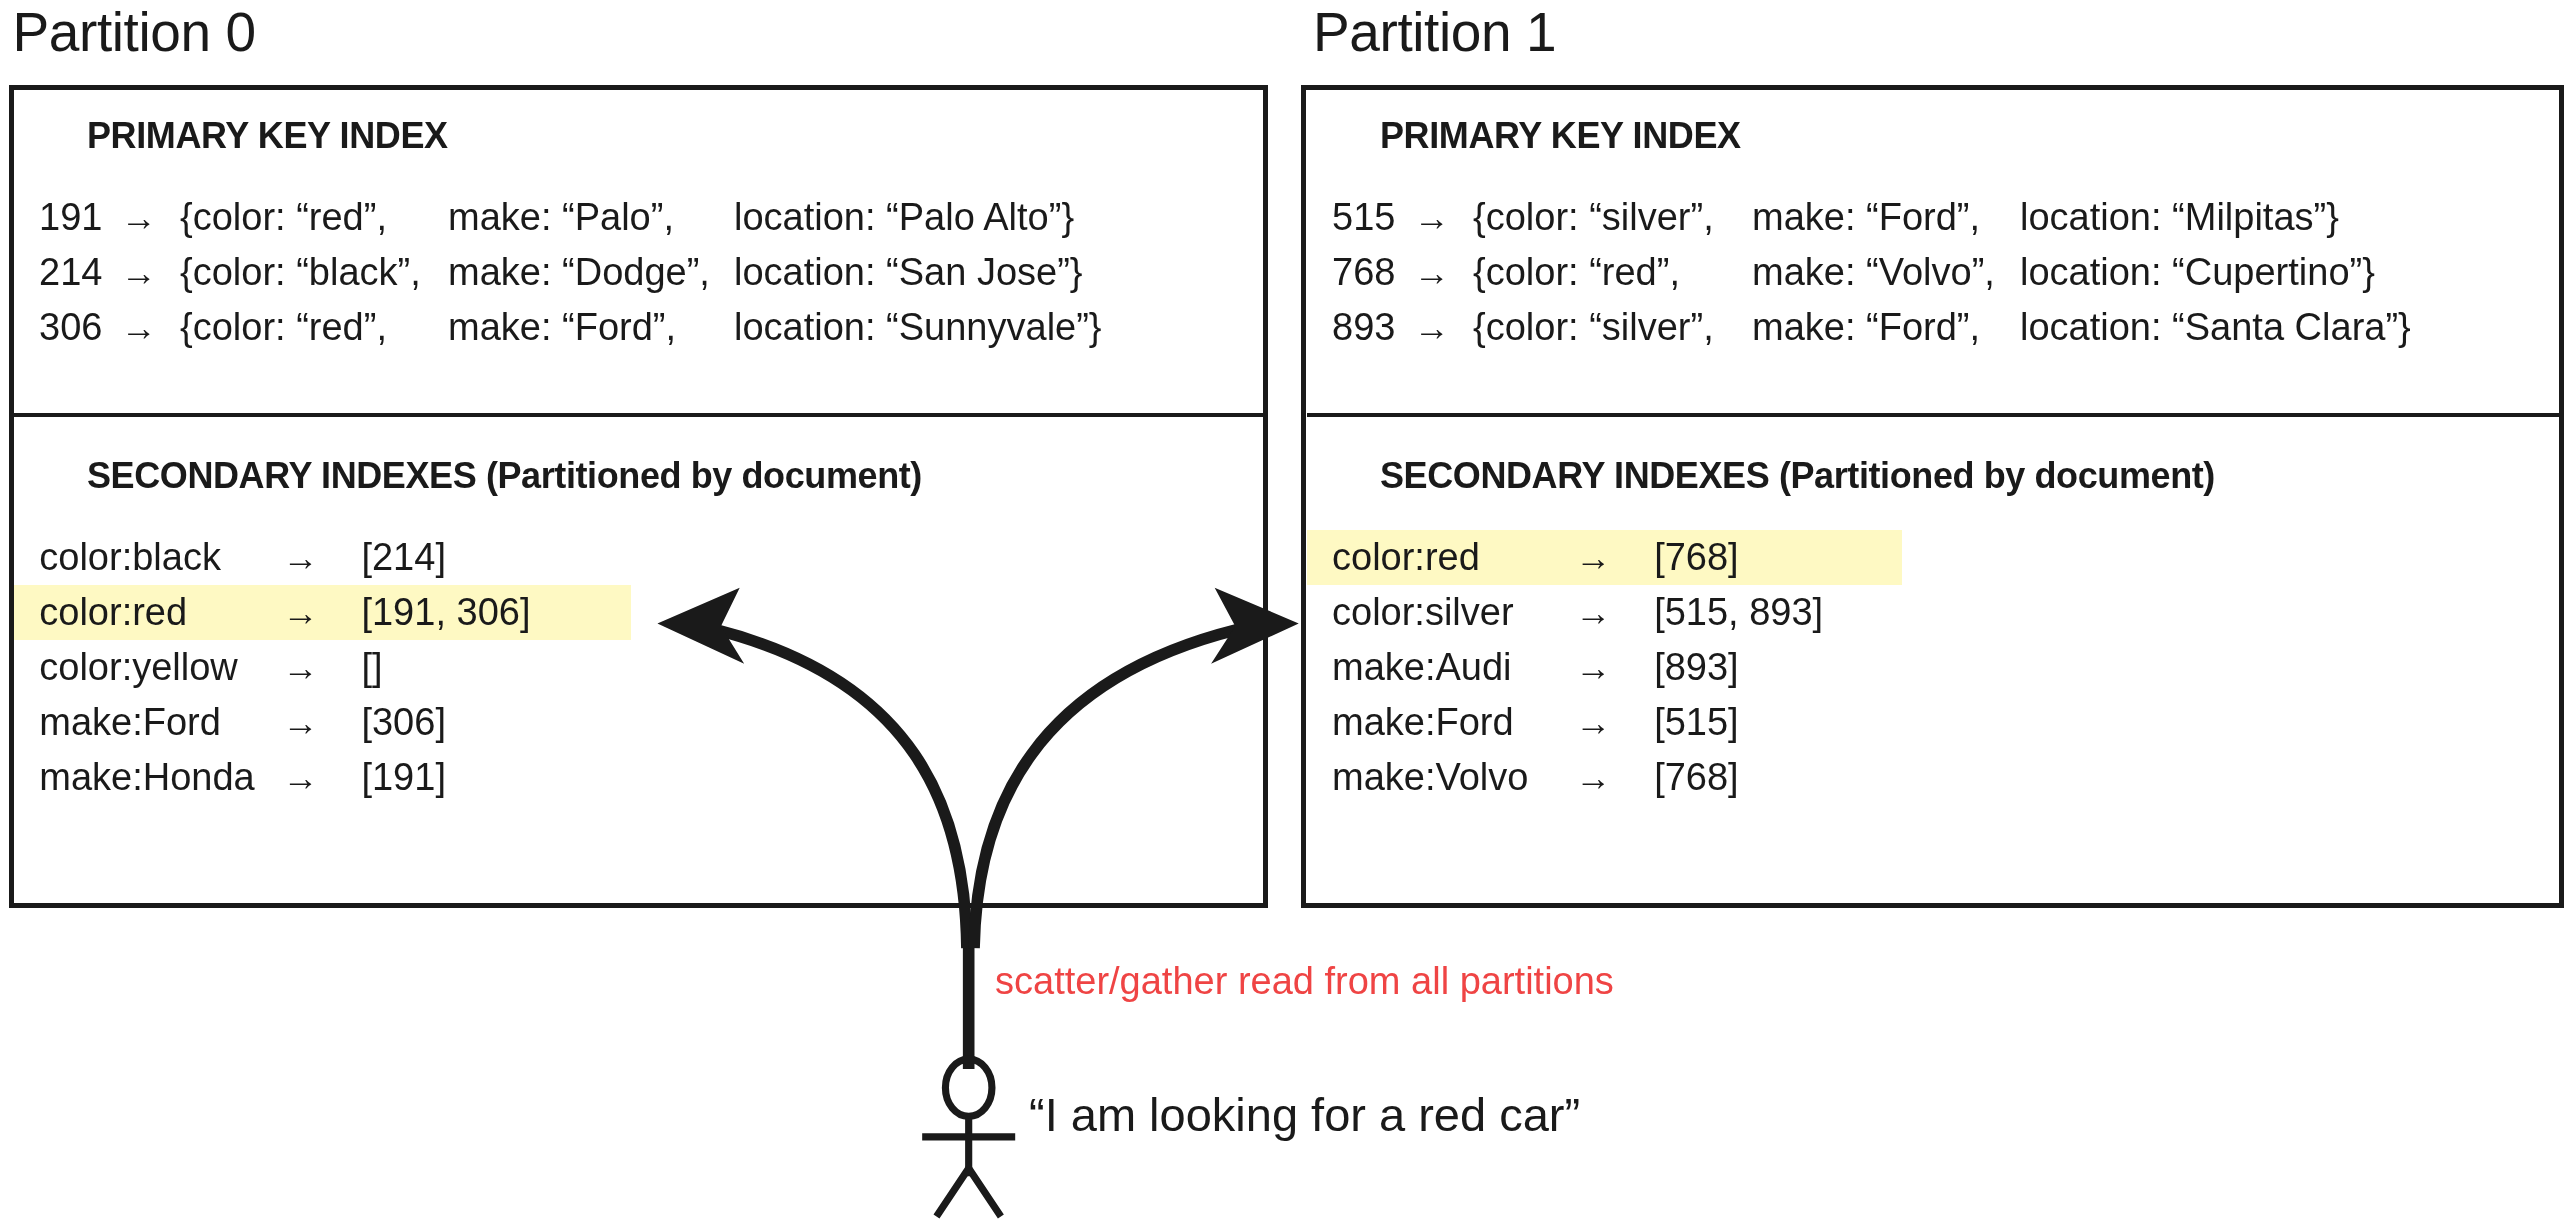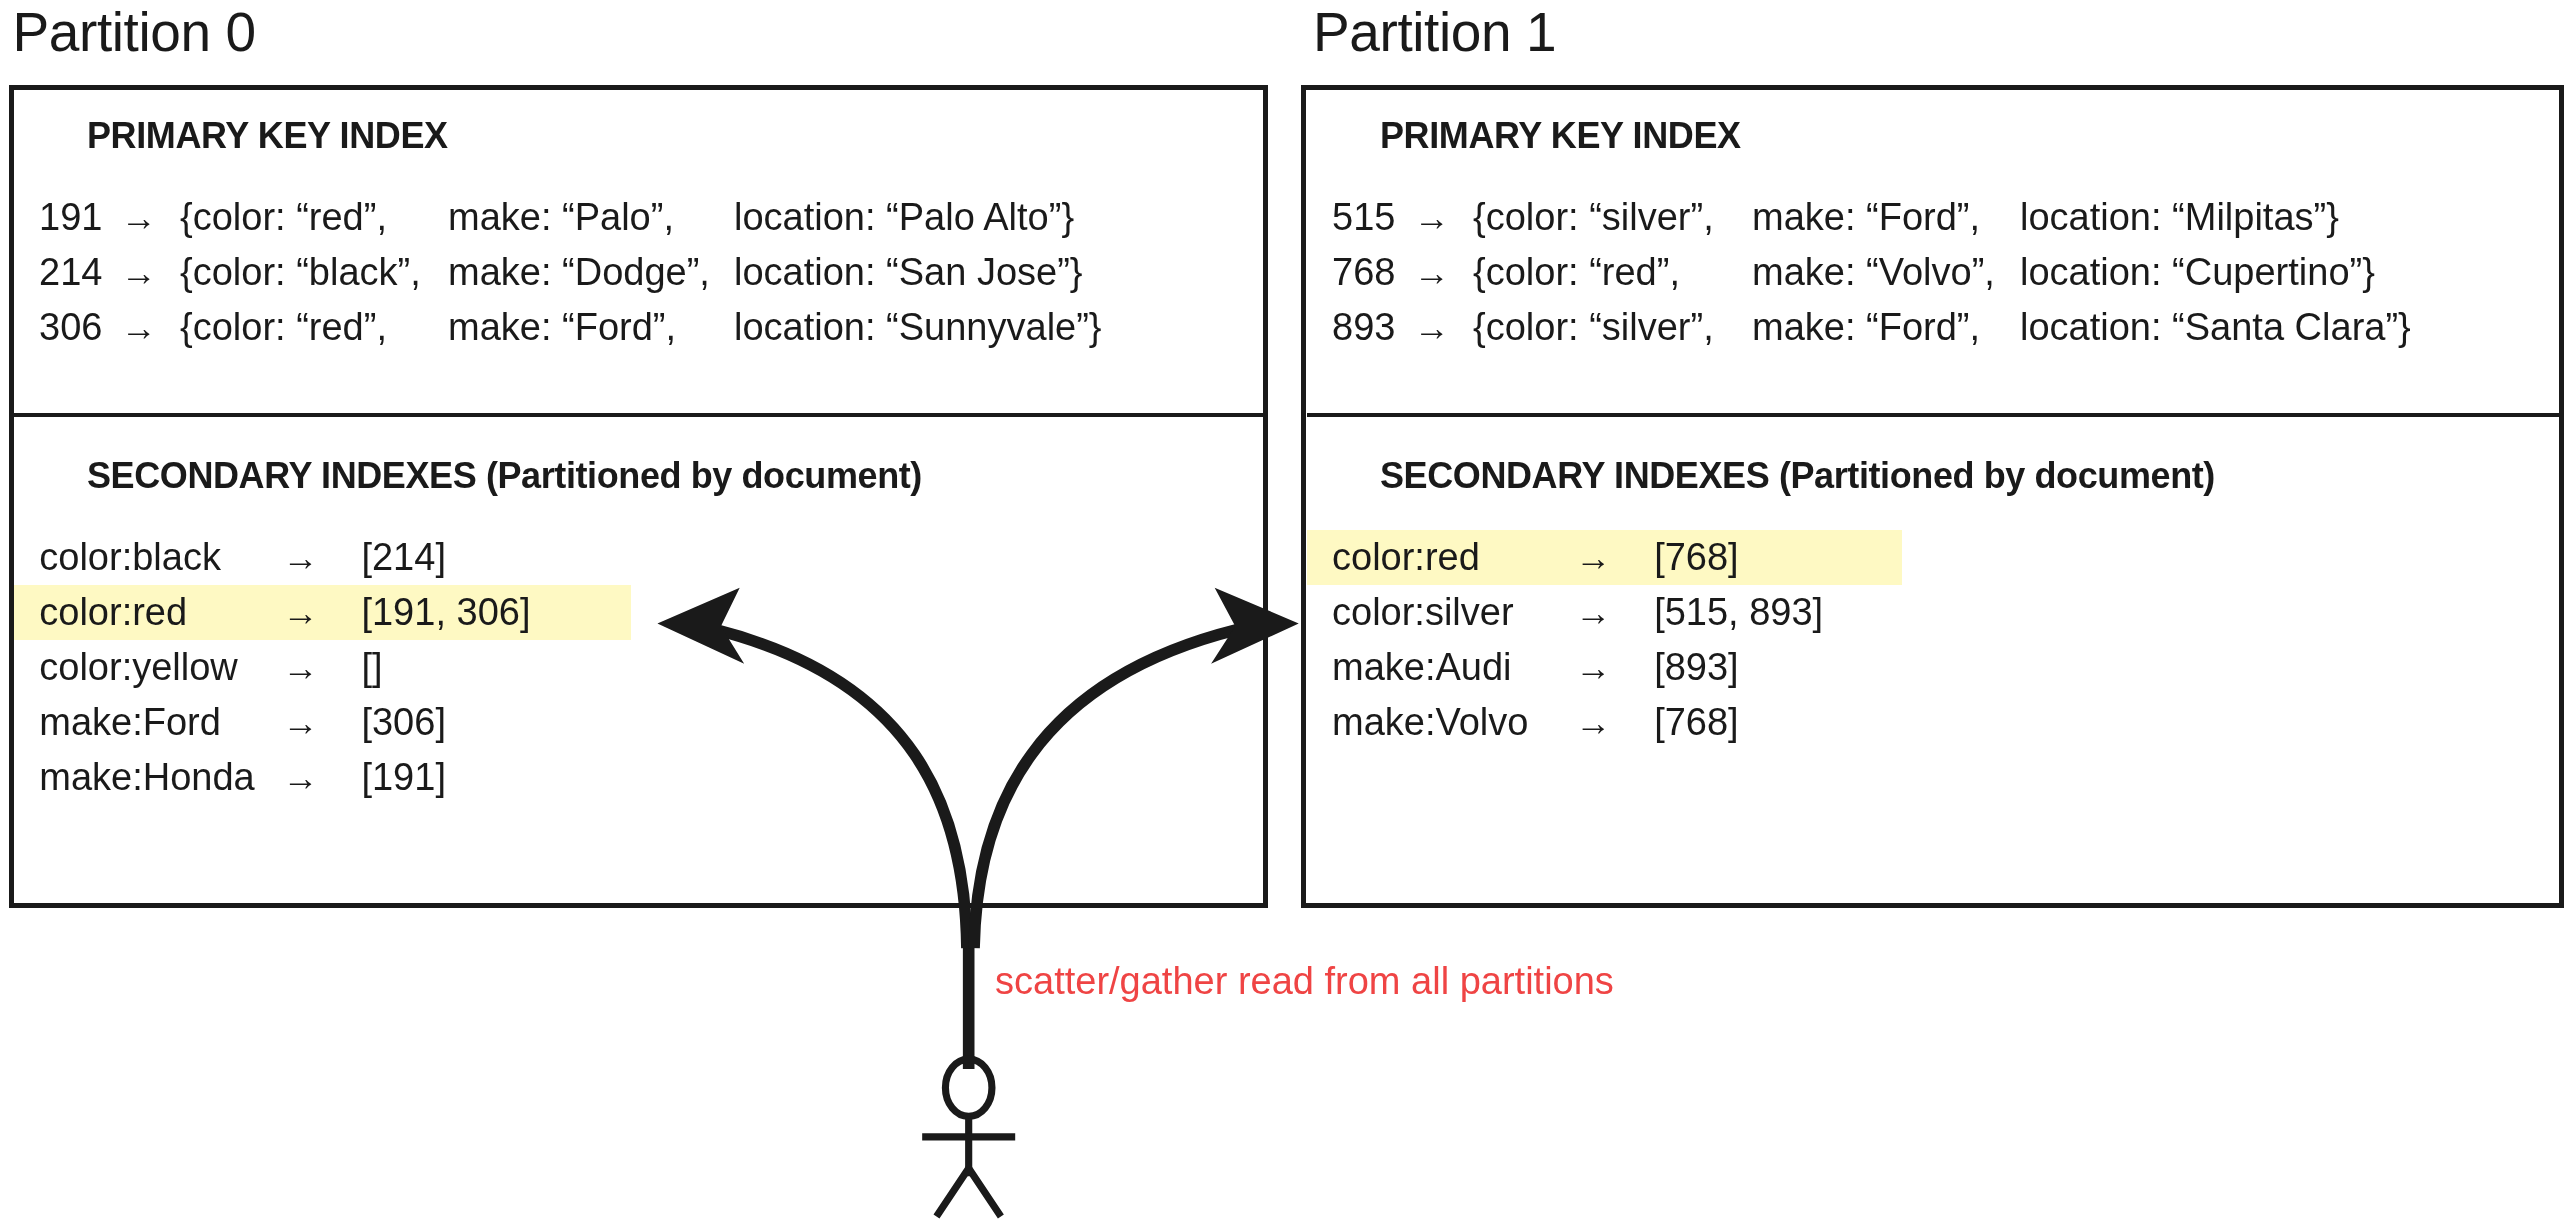--- a/index.html
+++ b/index.html
@@ -259,20 +259,25 @@
       <span class="sec-key">color:silver</span>
       <span class="sec-arrow">→</span>
       <span class="sec-val">[515, 893]</span>
     </div>
     <div class="sec-row">
       <span class="sec-key">make:Audi</span>
       <span class="sec-arrow">→</span>
       <span class="sec-val">[893]</span>
     </div>
     <div class="sec-row">
+      <span class="sec-key">make:Ford</span>
+      <span class="sec-arrow">→</span>
+      <span class="sec-val">[515]</span>
+    </div>
+    <div class="sec-row">
       <span class="sec-key">make:Volvo</span>
       <span class="sec-arrow">→</span>
       <span class="sec-val">[768]</span>
     </div>
   </div>
 
   <svg id="arrow-layer" viewBox="0 0 2880 1365" width="2576" height="1221">
 
     <path d="M 1083 1053 L 1083 1195" stroke="#1a1a1a" stroke-width="13" fill="none" stroke-linecap="butt"></path>
 
@@ -283,15 +288,16 @@
     <path d="M 1452 697 L 1358 657 L 1381 700 L 1354 742 Z" fill="#1a1a1a"></path>
 
     <ellipse cx="1083" cy="1216" rx="26" ry="32" fill="none" stroke="#1a1a1a" stroke-width="8"></ellipse>
     <path d="M 1083 1248 L 1083 1315" stroke="#1a1a1a" stroke-width="8" fill="none"></path>
     <path d="M 1031 1271 L 1135 1271" stroke="#1a1a1a" stroke-width="8" fill="none"></path>
     <path d="M 1047 1360 L 1083 1306 L 1119 1360" stroke="#1a1a1a" stroke-width="8" fill="none"></path>
   </svg>
 
   <div id="scatter-label">scatter/gather read from all partitions</div>
 
+  <div id="quote-label">“I am looking for a red car”</div>
 
 </div>
 
 
 </body></html>

